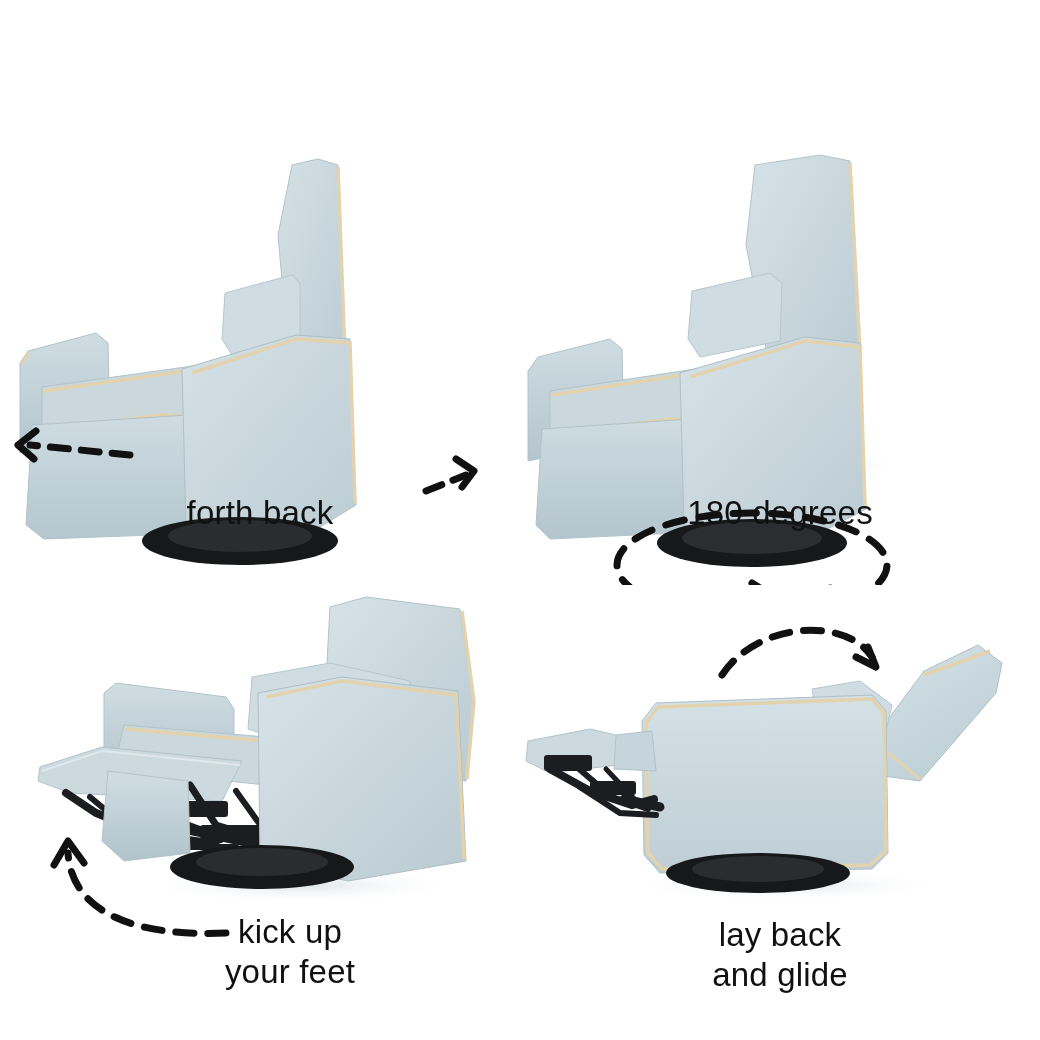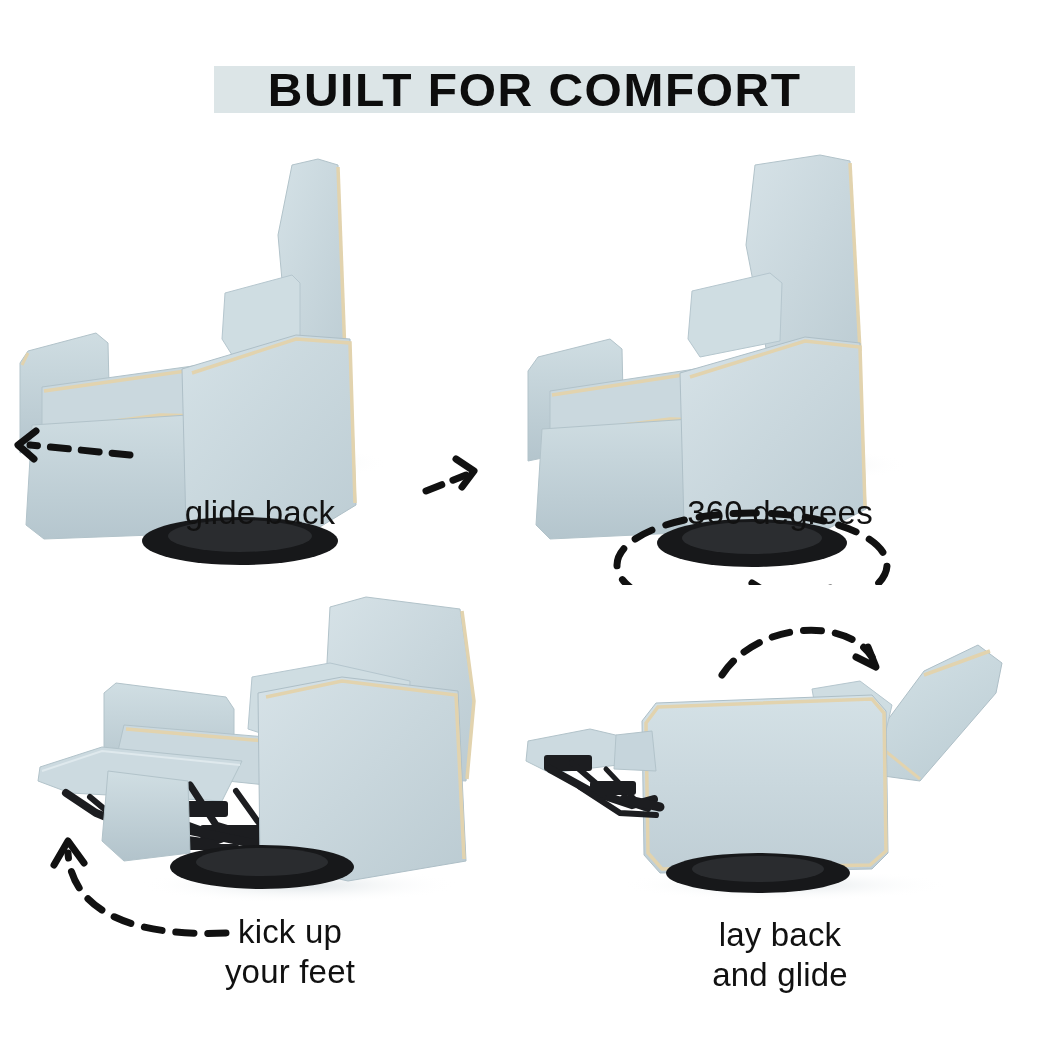--- a/index.html
+++ b/index.html
@@ -55,23 +55,20 @@
   #cap-2{left:0;top:368px;}
   #cap-3{left:0;top:327px;}
   #cap-4{left:0;top:330px;}
   .caption .l{display:block;}
 </style>
 </head>
 <body>
 
 <div id="page">
 
-  <div class="banner">
-    <span class="banner-text">BUILT FOR COMFORT</span>
-  </div>
 
   <div class="panel" id="panel-1">
     <div class="figure">
       <svg viewBox="0 0 520 460" xmlns="http://www.w3.org/2000/svg">
         <defs>
           <linearGradient id="fab1" x1="0" y1="0" x2="1" y2="1">
             <stop offset="0" stop-color="#d4e1e6"></stop>
               <stop offset="1" stop-color="#bdcdd4"></stop>
           </linearGradient>
           <linearGradient id="fab1b" x1="0" y1="0" x2="0" y2="1">
@@ -111,21 +108,21 @@
           <path d="M456 334 L474 346 L462 362" fill="none" stroke="#111111" stroke-width="7" stroke-linecap="round" stroke-linejoin="round"></path>
         </g>
 
         <g>
           <path d="M130 330 L30 320" fill="none" stroke="#111111" stroke-width="7" stroke-linecap="round" stroke-dasharray="18 13"></path>
           <path d="M36 306 L18 320 L34 334" fill="none" stroke="#111111" stroke-width="7" stroke-linecap="round" stroke-linejoin="round"></path>
         </g>
       </svg>
     </div>
     <div class="caption" id="cap-1">
-      <span class="l">glide back</span>
+      <span class="l">forth back</span>
     </div>
   </div>
 
   <div class="panel" id="panel-2">
     <div class="figure">
       <svg viewBox="0 0 520 460" xmlns="http://www.w3.org/2000/svg">
         <defs>
           <linearGradient id="fab2" x1="0" y1="0" x2="1" y2="1">
             <stop offset="0" stop-color="#d6e2e7"></stop>
               <stop offset="1" stop-color="#bcccd3"></stop>
@@ -163,21 +160,21 @@
 
         <g>
           <path d="M232 388 A135 52 0 1 0 232 492 A135 52 0 1 0 232 388" fill="none" stroke="#111111" stroke-width="7" stroke-linecap="round" stroke-dasharray="19 15"></path>
           <path d="M210 468 L240 468" fill="none" stroke="#111111" stroke-width="7" stroke-linecap="round"></path>
           <path d="M232 458 L248 468 L232 478" fill="none" stroke="#111111" stroke-width="7" stroke-linecap="round" stroke-linejoin="round"></path>
           <text x="256" y="480" font-family="Liberation Sans, sans-serif" font-size="29" fill="#111111">360°</text>
         </g>
       </svg>
     </div>
     <div class="caption" id="cap-2">
-      <span class="l">360 degrees</span>
+      <span class="l">180 degrees</span>
     </div>
   </div>
 
   <div class="panel" id="panel-3">
     <div class="figure">
       <svg viewBox="0 0 520 455" xmlns="http://www.w3.org/2000/svg">
         <defs>
           <linearGradient id="fab3" x1="0" y1="0" x2="1" y2="1">
             <stop offset="0" stop-color="#d6e2e7"></stop>
               <stop offset="1" stop-color="#bbcbd2"></stop>

